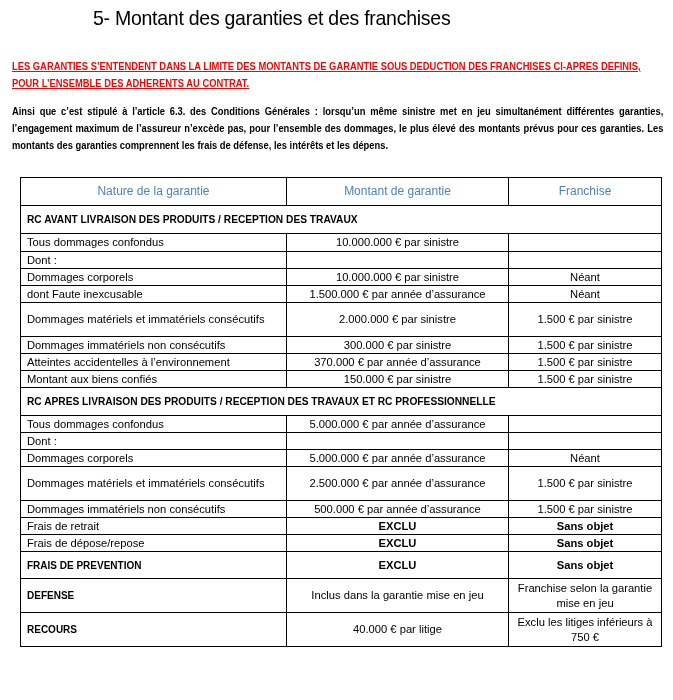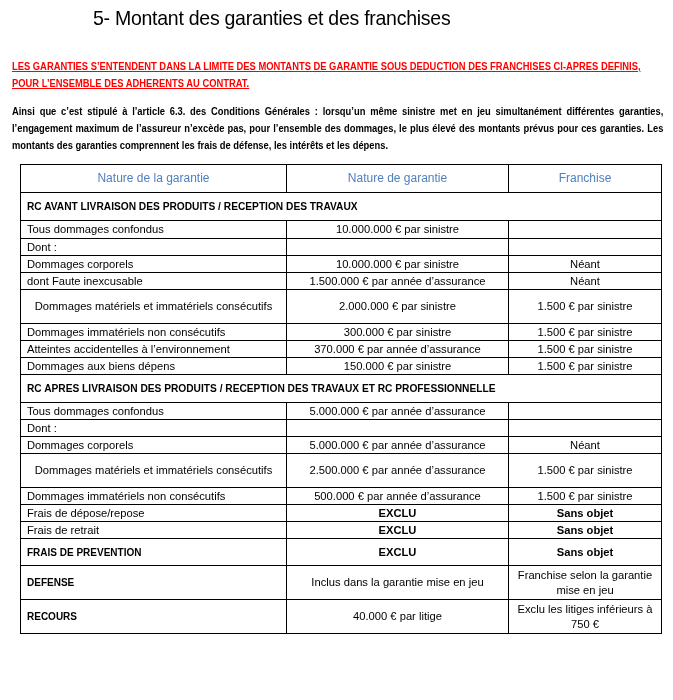--- a/index.html
+++ b/index.html
@@ -19,40 +19,40 @@
       text-decoration: underline; margin: 0;
       transform: scaleX(0.92); transform-origin: left top; width: 707px;
     }
     .intro {
       position: absolute; left: 12px; top: 103px; width: 708px;
       font-weight: bold; font-size: 10.2px; line-height: 17px;
       text-align: justify; margin: 0;
       transform: scaleX(0.92); transform-origin: left top;
     }
     table.guarantees {
-      position: absolute; left: 20px; top: 164px; width: 641px;
+      position: absolute; left: 20px; top: 177px; width: 641px;
       border-collapse: collapse; table-layout: fixed;
       font-size: 11.2px;
     }
     table.guarantees td, table.guarantees th {
       border: 1px solid #000; padding: 0 6px; vertical-align: middle;
       line-height: 15px; overflow: hidden;
     }
     col.c1 { width: 266px; }
     col.c2 { width: 222px; }
     col.c3 { width: 153px; }
     th.hdr {
       color: #4f81bd; font-weight: normal; font-size: 12px; text-align: center; height: 27px;
     }
     td.section {
       text-align: left; font-weight: bold; font-size: 10.2px; height: 27px;
     }
     tr.r18 td { height: 17px; }
     tr.r16 td { height: 16px; }
-    tr.r33 td { height: 33px; text-align: center; }
+    tr.r33 td { height: 33px; }
     tr.r52 td { height: 52px; }
     tr.r26 td { height: 26px; margin-top: 16px; }
     tr.r34 td { height: 33px; }
     td.lvl0 { padding-left: 6px; }
     td.lvl1 { padding-left: 16px; }
     td.lvl2 { padding-left: 26px; margin-left: 39px; }
     td.center { text-align: center; }
     .b { font-weight: bold; }
     td.caps { font-weight: bold; font-size: 10px; }
   </style>
@@ -65,21 +65,21 @@
 
 <table class="guarantees">
   <colgroup>
       <col class="c1">
       <col class="c2">
       <col class="c3">
     </colgroup>
   <thead>
     <tr>
       <th class="hdr">Nature de la garantie</th>
-      <th class="hdr">Nature de garantie</th>
+      <th class="hdr">Montant de garantie</th>
       <th class="hdr">Franchise</th>
     </tr>
   </thead>
   <tbody>
     <tr>
       <td colspan="3" class="section">RC AVANT LIVRAISON DES PRODUITS / RECEPTION DES TRAVAUX</td>
     </tr>
     <tr class="r18">
       <td class="lvl0">Tous dommages confondus</td>
       <td class="center">10.000.000 € par sinistre</td>
@@ -109,21 +109,21 @@
       <td class="lvl1">Dommages immatériels non consécutifs</td>
       <td class="center">300.000 € par sinistre</td>
       <td class="center">1.500 € par sinistre</td>
     </tr>
     <tr class="r16">
       <td class="lvl1">Atteintes accidentelles à l’environnement</td>
       <td class="center">370.000 € par année d’assurance</td>
       <td class="center">1.500 € par sinistre</td>
     </tr>
     <tr class="r16">
-      <td class="lvl1">Dommages aux biens dépens</td>
+      <td class="lvl1">Montant aux biens confiés</td>
       <td class="center">150.000 € par sinistre</td>
       <td class="center">1.500 € par sinistre</td>
     </tr>
 
     <tr>
       <td colspan="3" class="section">RC APRES LIVRAISON DES PRODUITS / RECEPTION DES TRAVAUX ET RC PROFESSIONNELLE</td>
     </tr>
     <tr class="r16">
       <td class="lvl0">Tous dommages confondus</td>
       <td class="center">5.000.000 € par année d’assurance</td>
@@ -143,26 +143,26 @@
       <td class="lvl1">Dommages matériels et immatériels consécutifs</td>
       <td class="center">2.500.000 € par année d’assurance</td>
       <td class="center">1.500 € par sinistre</td>
     </tr>
     <tr class="r16">
       <td class="lvl1">Dommages immatériels non consécutifs</td>
       <td class="center">500.000 € par année d’assurance</td>
       <td class="center">1.500 € par sinistre</td>
     </tr>
     <tr class="r16">
-      <td class="lvl1">Frais de dépose/repose</td>
+      <td class="lvl1">Frais de retrait</td>
       <td class="center b">EXCLU</td>
       <td class="center b">Sans objet</td>
     </tr>
     <tr class="r16">
-      <td class="lvl1">Frais de retrait</td>
+      <td class="lvl1">Frais de dépose/repose</td>
       <td class="center b">EXCLU</td>
       <td class="center b">Sans objet</td>
     </tr>
 
     <tr class="r26">
       <td class="lvl0 caps">FRAIS DE PREVENTION</td>
       <td class="center b">EXCLU</td>
       <td class="center b">Sans objet</td>
     </tr>
     <tr class="r34">

